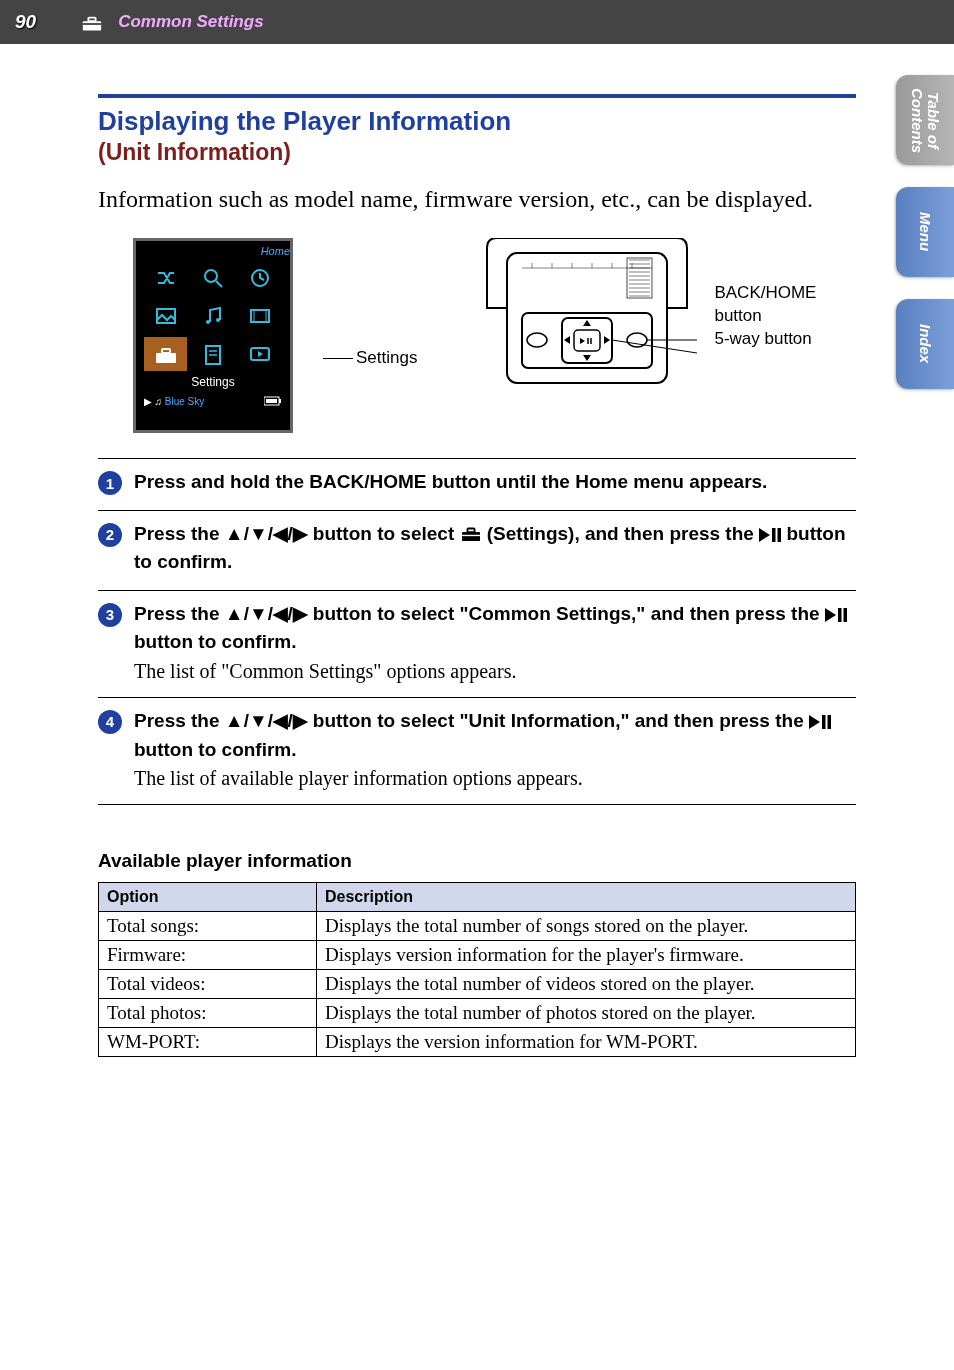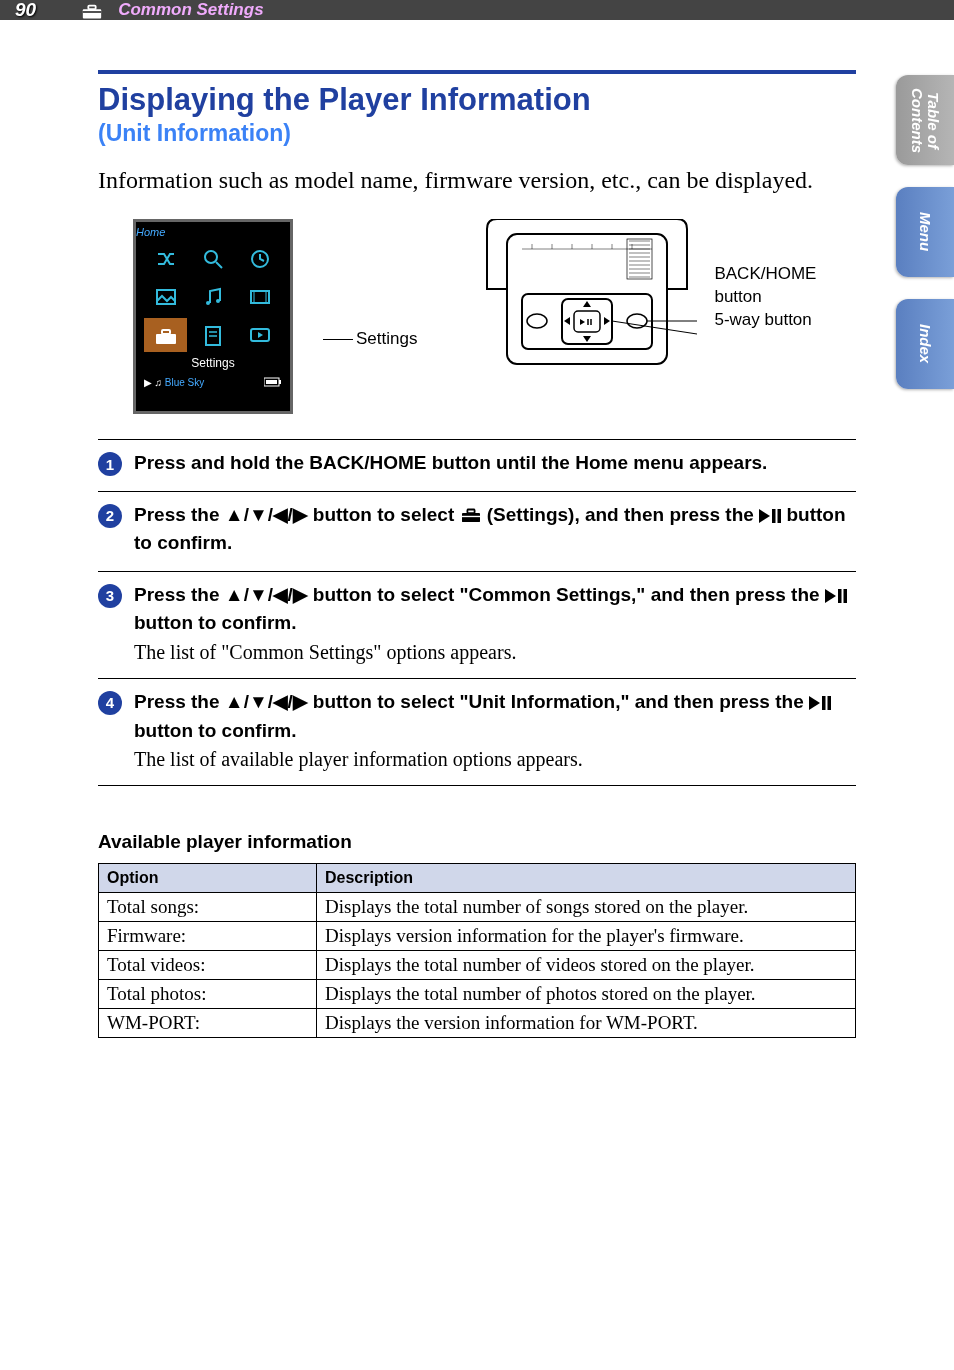--- a/index.html
+++ b/index.html
@@ -5,21 +5,21 @@
   * { box-sizing: border-box; margin: 0; padding: 0; }
   body {
     font-family: Georgia, 'Times New Roman', serif;
     width: 954px;
     background: #fff;
     color: #000;
     position: relative;
   }
   .top-bar {
     background: #444;
-    height: 20px;
+    height: 44px;
     display: flex;
     align-items: center;
   }
   .page-number {
     color: #fff;
     font-weight: bold;
     font-style: italic;
     font-size: 19px;
     margin-left: 15px;
     margin-right: 45px;
@@ -72,25 +72,25 @@
   }
   .title-rule {
     height: 4px;
     background: #2040a0;
     margin-bottom: 8px;
   }
   .main-title {
     color: #2040a0;
     font-family: Arial, sans-serif;
     font-weight: 900;
-    font-size: 31px;
+    font-size: 26px;
     margin-bottom: 2px;
   }
   .sub-title {
-    color: #3b82f6;
+    color: #7f1d1d;
     font-family: Arial, sans-serif;
     font-weight: 700;
     font-size: 23px;
     margin-bottom: 20px;
   }
   .intro {
     font-size: 24px;
     margin-bottom: 25px;
     font-family: Georgia, serif;
   }
@@ -105,24 +105,25 @@
     width: 160px;
     height: 195px;
     background: #000;
     border: 3px solid #666;
     position: relative;
     color: #fff;
     font-family: Arial, sans-serif;
     font-size: 11px;
   }
   .screen-home {
-    text-align: left;
+    text-align: right;
     color: #4af;
     padding: 4px 0 2px 0;
     font-style: italic;
+    margin-left: 24px;
   }
   .screen-grid {
     display: grid;
     grid-template-columns: repeat(3,1fr);
     grid-template-rows: repeat(3,34px);
     gap: 4px;
     padding: 2px 8px;
   }
   .screen-cell {
     display: flex;

